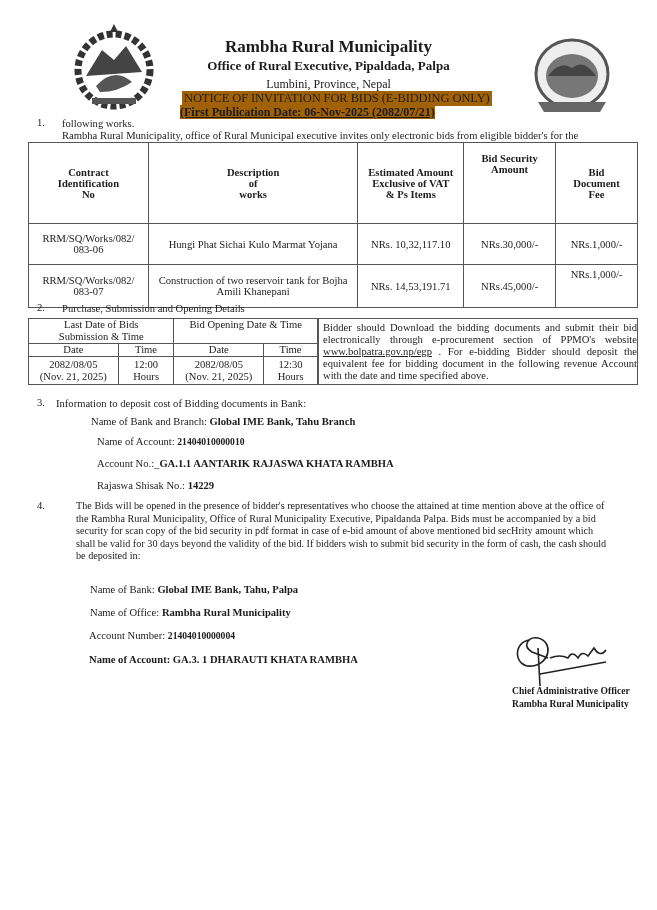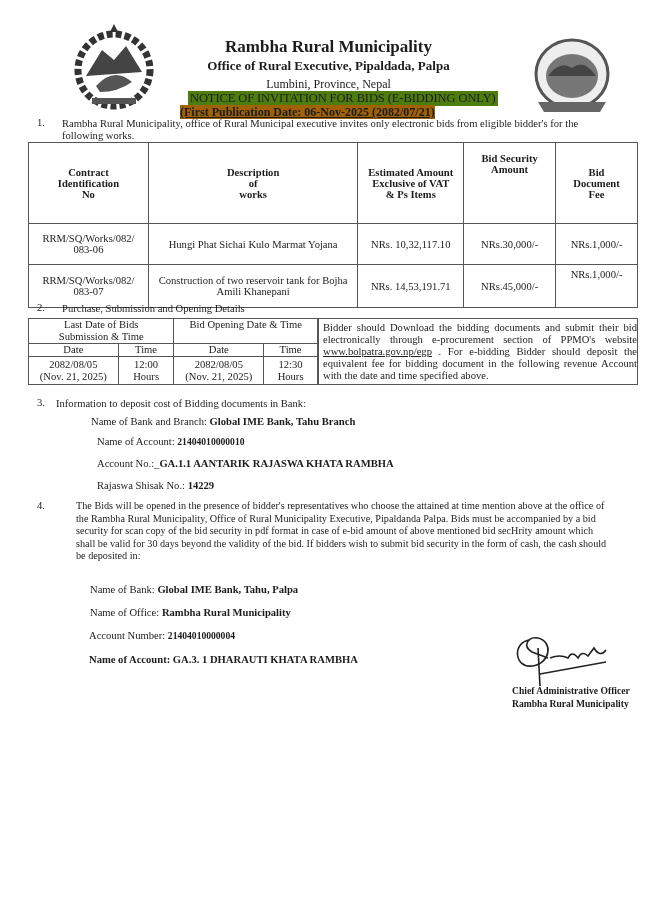--- a/index.html
+++ b/index.html
@@ -4,21 +4,21 @@
 <style>
   html, body { margin: 0; padding: 0; }
   body {
     width: 657px; height: 910px; background: #ffffff; position: relative; overflow: hidden;
     font-family: "Liberation Serif", "DejaVu Serif", serif; color: #1c1c1c;
   }
   .abs { position: absolute; }
   .hdr-title { left: 0; width: 657px; top: 37px; text-align: center; font-weight: bold; font-size: 17px; }
   .hdr-office { left: 0; width: 657px; top: 58px; text-align: center; font-weight: bold; font-size: 13px; }
   .hdr-loc { left: 0; width: 657px; top: 77px; text-align: center; font-size: 12px; }
-  .hdr-notice { left: 188px; top: 91px; font-size: 12.5px; background: #4d7c0f; padding: 0 2px; letter-spacing: -0.1px; }
+  .hdr-notice { left: 182px; top: 91px; font-size: 12.5px; background: #a16207; padding: 0 2px; letter-spacing: -0.1px; }
   .hdr-pub { left: 180px; top: 105px; font-size: 12px; font-weight: bold; text-decoration: underline; }
   .hdr-pub span { background: #a16207; }
   .logo-left { left: 66px; top: 20px; width: 96px; height: 96px; }
   .logo-right { left: 530px; top: 36px; width: 84px; height: 80px; }
 
   .para { font-size: 10.6px; line-height: 12px; }
   .num { position: absolute; left: 37px; font-size: 10.6px; }
 
   table { border-collapse: collapse; }
   .t1 { position: absolute; left: 28px; top: 142px; width: 610px; font-size: 10.6px; }
@@ -55,22 +55,22 @@
 </svg>
 
 <div class="abs hdr-title">Rambha Rural Municipality</div>
 <div class="abs hdr-office">Office of Rural Executive, Pipaldada, Palpa</div>
 <div class="abs hdr-loc">Lumbini, Province, Nepal</div>
 <div class="abs hdr-notice">NOTICE OF INVITATION FOR BIDS (E-BIDDING ONLY)</div>
 <div class="abs hdr-pub"><span>(First Publication Date: 06-Nov-2025 (2082/07/21)</span></div>
 
 <div class="num" style="top:117px;">1.</div>
 <div class="abs para" style="left:62px; top:118px; width:590px; white-space:nowrap;">
+  <div>following works.</div>
   <div>Rambha Rural Municipality, office of Rural Municipal executive invites only electronic bids from eligible bidder's for the</div>
-  <div>following works.</div>
 </div>
 
 <table class="t1">
   <colgroup>
       <col style="width:120px">
       <col style="width:210px">
       <col style="width:106px">
       <col style="width:92px">
       <col style="width:82px">
     </colgroup>

